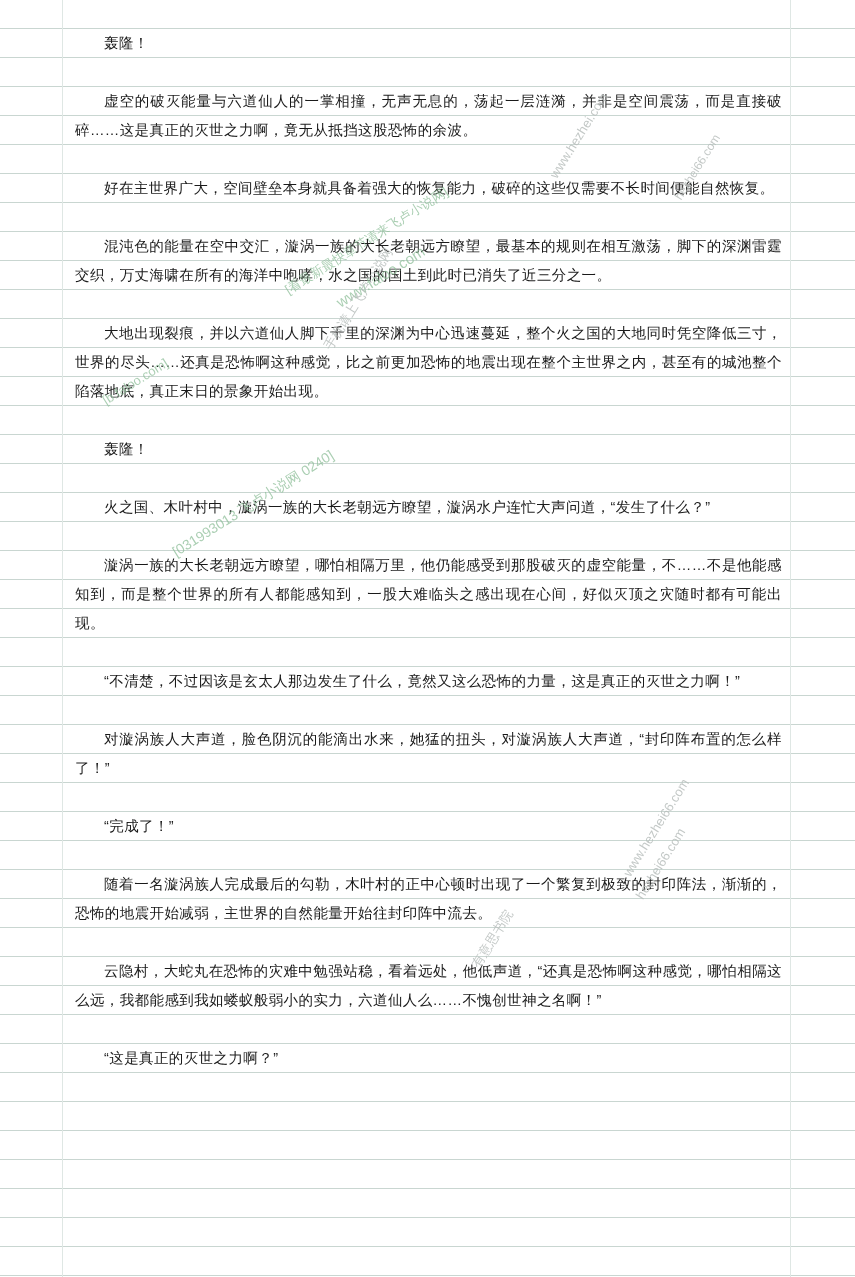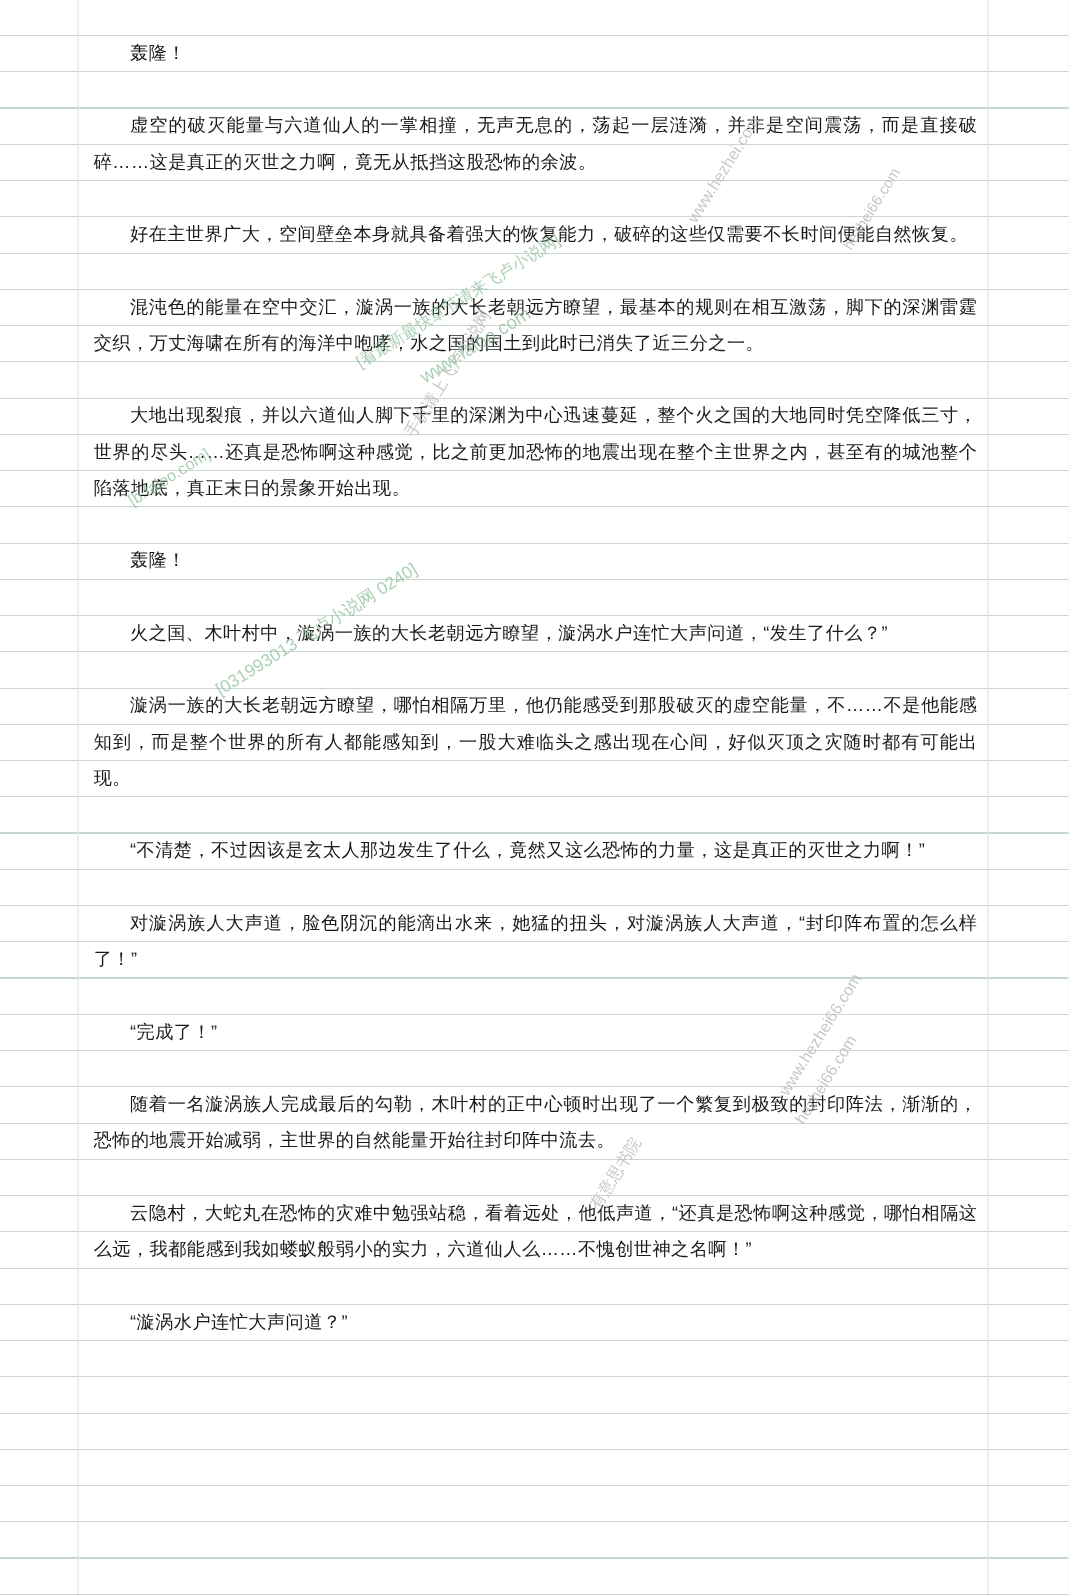--- a/index.html
+++ b/index.html
@@ -129,21 +129,21 @@
     <p class="para">“不清楚，不过因该是玄太人那边发生了什么，竟然又这么恐怖的力量，这是真正的灭世之力啊！”</p>
     <div class="spacer"></div>
     <p class="para">对漩涡族人大声道，脸色阴沉的能滴出水来，她猛的扭头，对漩涡族人大声道，“封印阵布置的怎么样了！”</p>
     <div class="spacer"></div>
     <p class="para">“完成了！”</p>
     <div class="spacer"></div>
     <p class="para">随着一名漩涡族人完成最后的勾勒，木叶村的正中心顿时出现了一个繁复到极致的封印阵法，渐渐的，恐怖的地震开始减弱，主世界的自然能量开始往封印阵中流去。</p>
     <div class="spacer"></div>
     <p class="para">云隐村，大蛇丸在恐怖的灾难中勉强站稳，看着远处，他低声道，“还真是恐怖啊这种感觉，哪怕相隔这么远，我都能感到我如蝼蚁般弱小的实力，六道仙人么……不愧创世神之名啊！”</p>
     <div class="spacer"></div>
-    <p class="para">“漩涡水户连忙大声问道？”</p>
+    <p class="para">“这是真正的灭世之力啊？”</p>
   </div>
 
   <div class="wm rot-1" id="wm-a" style="color: rgb(143, 191, 154);">[看最新最快章节请来飞卢小说网]</div>
   <div class="wm rot-1" id="wm-b" style="color: rgb(143, 191, 154);">www.faloo.com</div>
   <div class="wm rot-2" id="wm-c" style="color: rgb(143, 191, 154);">[b.faloo.com]</div>
   <div class="wm rot-2" id="wm-d" style="color: rgb(143, 191, 154);">[031993013 飞卢小说网 0240]</div>
   <div class="wm gray rot-3" id="wm-e" style="color: rgb(185, 191, 189);">www.hezhei.com</div>
   <div class="wm gray rot-3" id="wm-f" style="color: rgb(185, 191, 189);">hezhei66.com</div>
   <div class="wm gray rot-3" id="wm-g" style="color: rgb(185, 191, 189);">www.hezhei66.com</div>
   <div class="wm gray rot-3" id="wm-h" style="color: rgb(185, 191, 189);">hezhei66.com</div>

